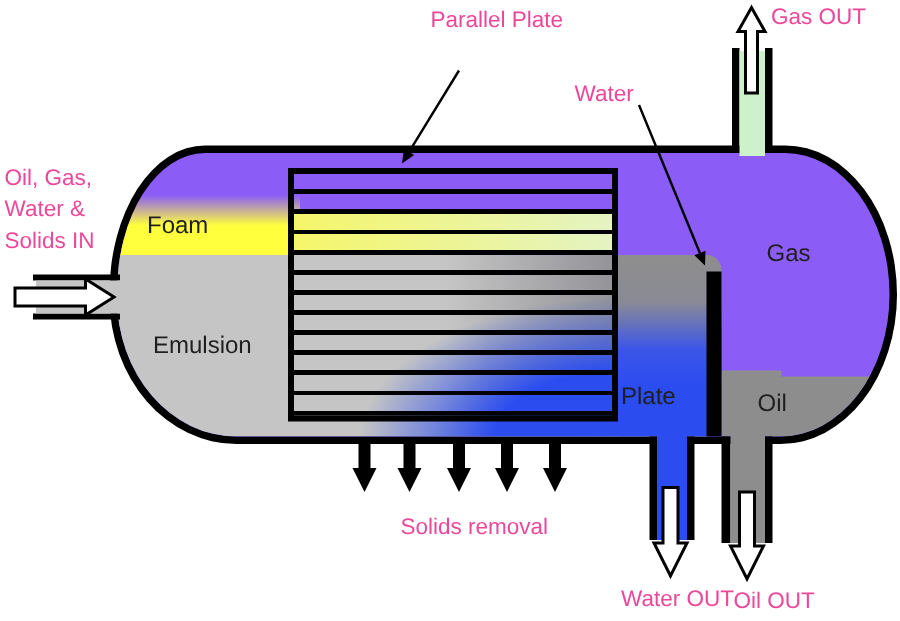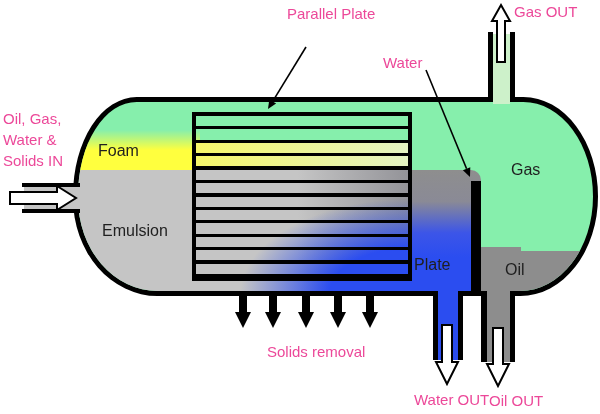--- a/index.html
+++ b/index.html
@@ -7,21 +7,21 @@
     position:relative;width:600px;height:414px;background:#ffffff;overflow:hidden;
     font-family:"Liberation Sans",sans-serif;color:#111;
   }
   .abs{position:absolute;}
   .lbl{position:absolute;font-size:15px;line-height:21px;color:#ec4899;white-space:nowrap;}
   .region-lbl{position:absolute;font-size:16px;color:#1f1f1f;white-space:nowrap;}
 
   
   #vessel{
     position:absolute;left:73px;top:97px;width:515px;height:189px;
-    border:5px solid #000;background:#86efac;overflow:hidden;
+    border:5px solid #000;background:#8b5cf6;overflow:hidden;
     border-radius:64px 75px 78px 85px / 99px 100px 100px 98px;
   }
   
   .foam-left{left:0;top:28px;width:122px;height:42px;
     background:linear-gradient(to top,#ffff3e 52%,rgba(255,255,62,0) 100%);}
   .foam-plates{left:118px;top:40px;width:216px;height:28px;
     background:linear-gradient(to right,#f6f66a,#e4f3c4);}
   .emulsion{left:0;top:68px;width:394px;height:121px;background:#c5c5c5;}
   .plates-gradient{left:114px;top:68px;width:220px;height:121px;
     background-image:

